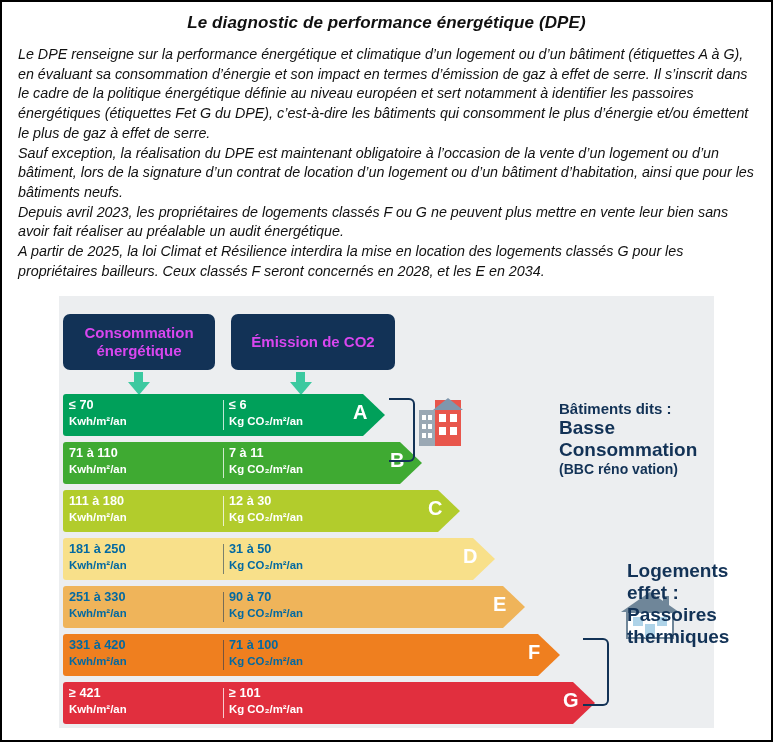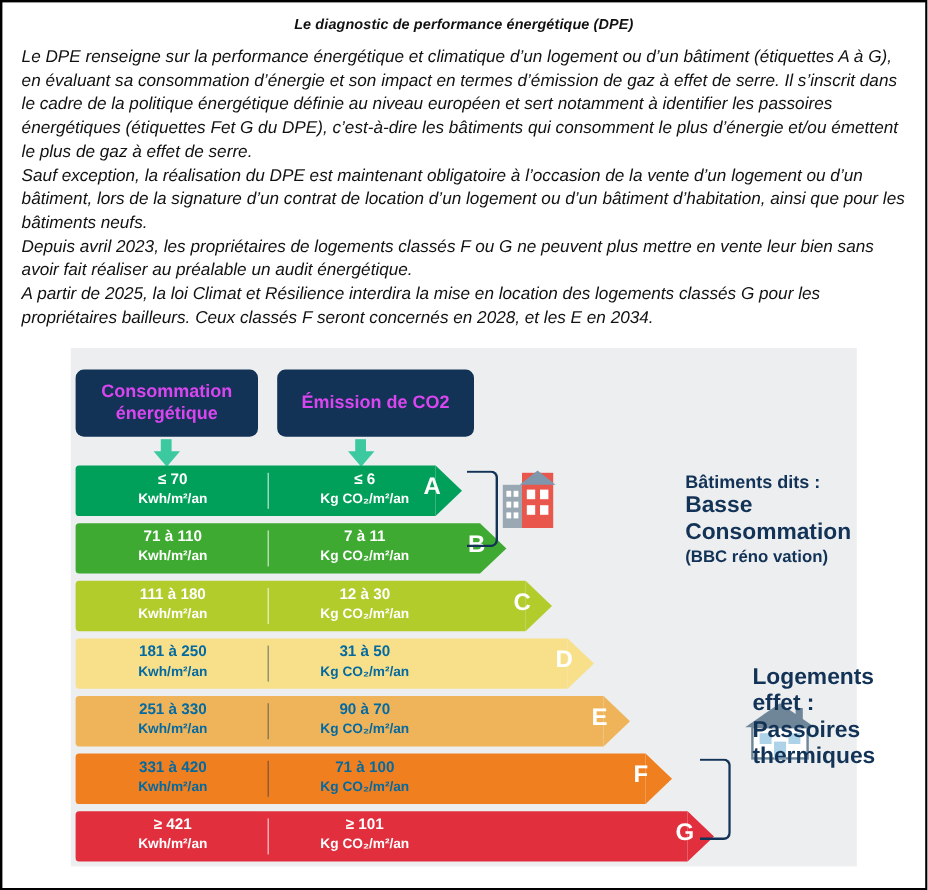--- a/index.html
+++ b/index.html
@@ -19,21 +19,21 @@
     height: 742px;
     border: 2px solid #000000;
     padding: 8px 14px 0 14px;
     position: relative;
     overflow: hidden;
   }
   .doc-title {
     text-align: center;
     font-weight: bold;
     font-style: italic;
-    font-size: 12px;
+    font-size: 17px;
     margin: 3px 0 12px 0;
     letter-spacing: 0.1px;
   }
   .body-text {
     font-style: italic;
     font-size: 14.3px;
     line-height: 1.38;
     margin: 0 2px 0 2px;
     text-align: left;
   }
@@ -109,21 +109,21 @@
     position: absolute;
     top: 0;
     width: 0;
     height: 0;
     border-top: 21px solid transparent;
     border-bottom: 21px solid transparent;
   }
   .bar .col1, .bar .col2 {
     position: absolute;
     top: 4px;
-    text-align: center;
+    text-align: left;
     font-size: 12.7px;
     font-weight: bold;
     line-height: 1.25;
   }
   .bar .col1 { left: 6px; width: 150px; }
   .bar .col2 { left: 166px; width: 150px; }
   .bar .unit { font-size: 11.4px; font-weight: bold; }
   .bar .letter {
     position: absolute;
     top: 7px;
@@ -150,21 +150,21 @@
   }
   .annot {
     position: absolute;
     color: #123256;
     font-weight: bold;
   }
   .annot .l1 { font-size: 15px; }
   .annot .l2 { font-size: 19px; }
   .annot .l3 { font-size: 14px; }
 
-  .note-bbc { position: absolute; left: 512px; top: 104px; width: 150px; }
+  .note-bbc { position: absolute; left: 500px; top: 104px; width: 150px; }
   .note-f { position: absolute; left: 568px; top: 264px; width: 90px; }
 
   .bldg-icon { position: absolute; }
   .house-icon { position: absolute; }
 </style>
 </head>
 <body>
 
 <div class="page">
 

